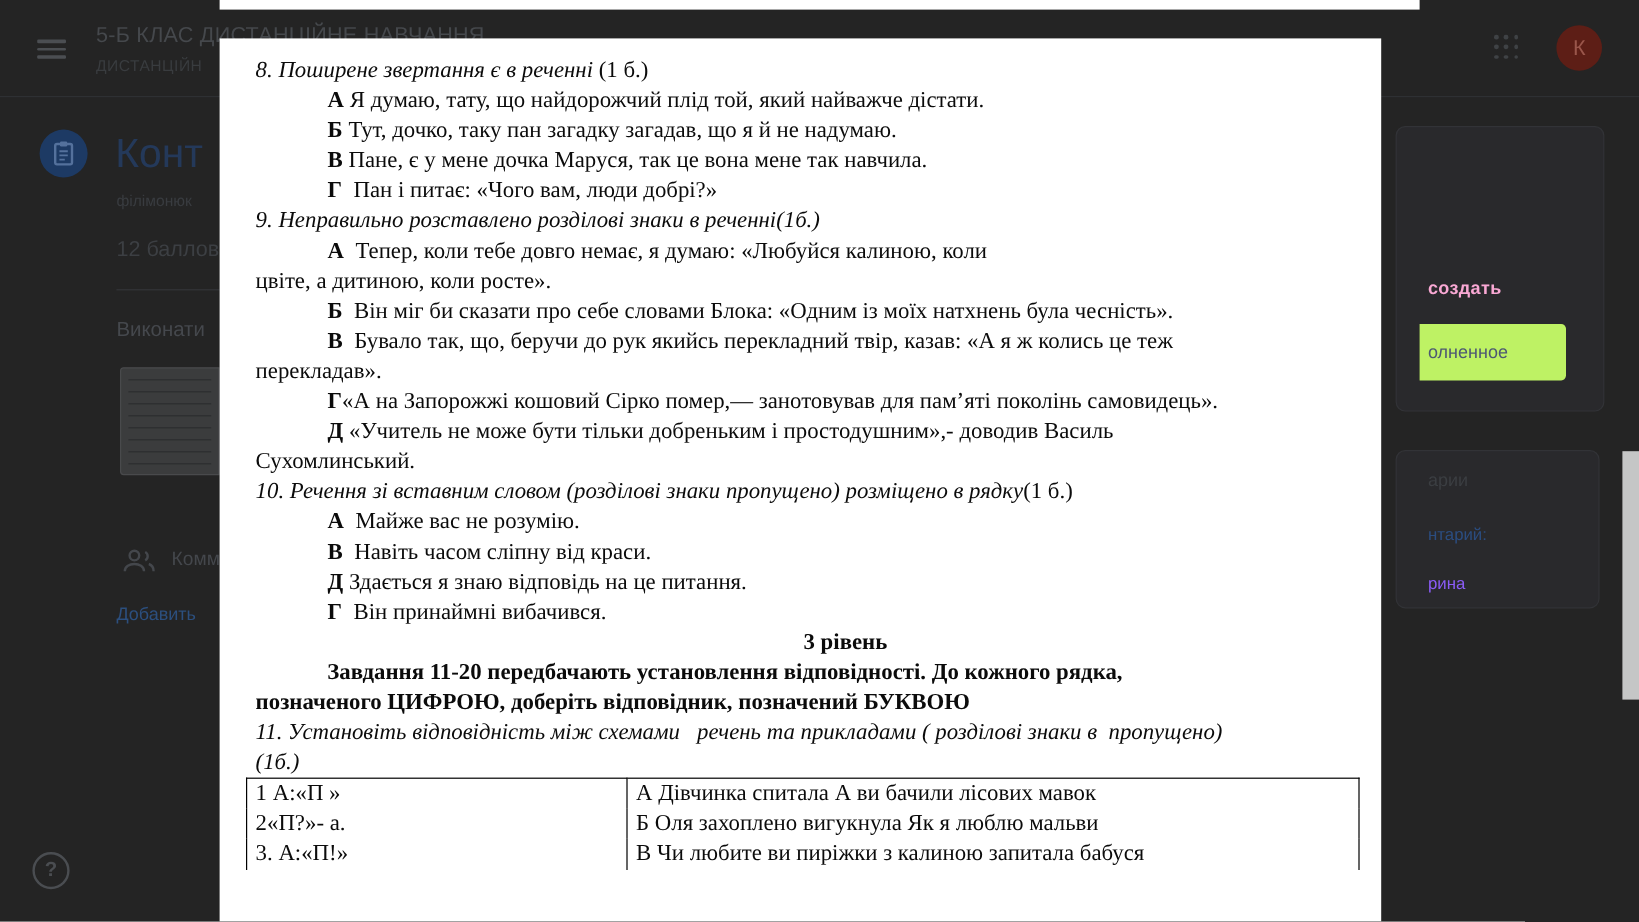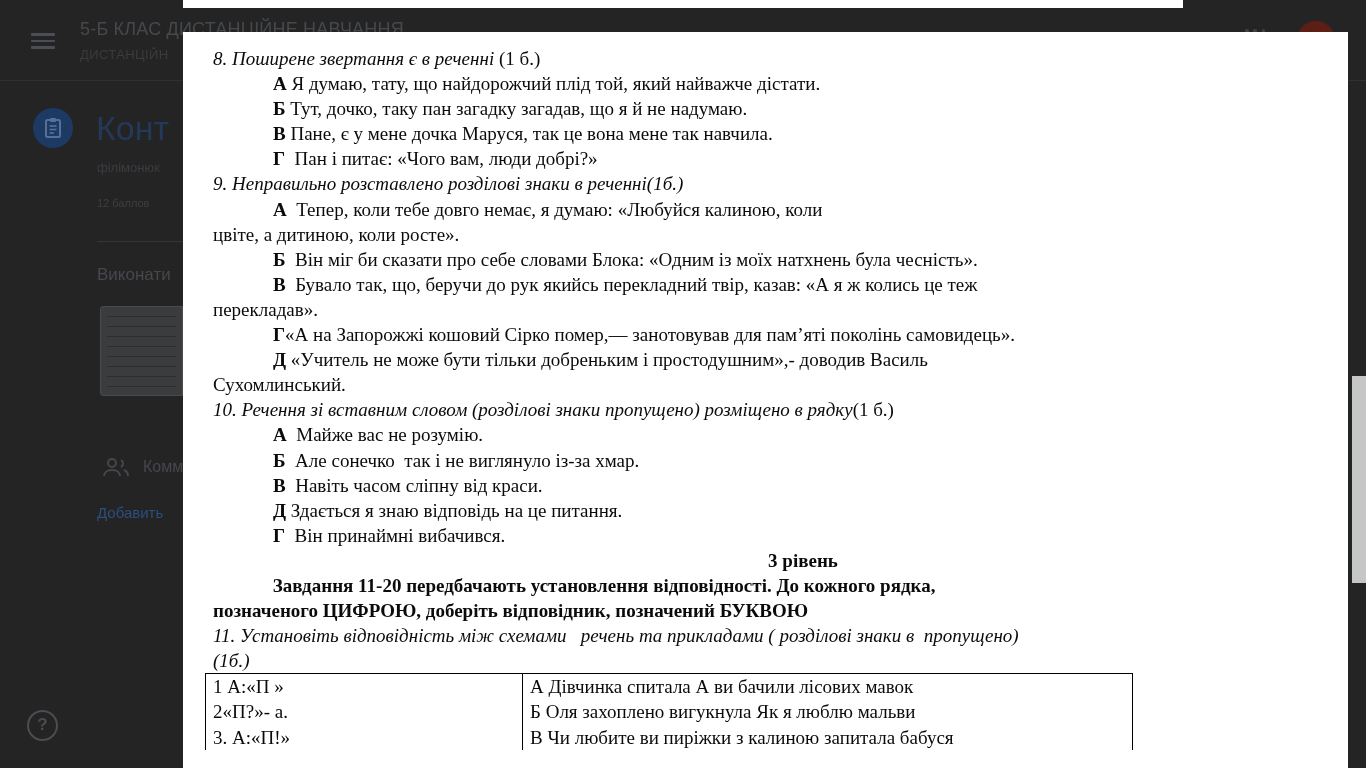--- a/index.html
+++ b/index.html
@@ -19,21 +19,21 @@
   .apps-grid { left:1245px; top:29px; width:21px; height:21px; display:grid; grid-template-columns:repeat(3,1fr); gap:4px; z-index:1; }
   .apps-grid i { width:3.6px; height:3.6px; border-radius:50%; background:#3f4245; }
 
   .avatar { left:1297px; top:21px; width:38px; height:38px; border-radius:50%; background:#5d1e16; color:#9a564b;
             font-size:18px; line-height:38px; text-align:center; z-index:1; }
 
   .assign-circle { left:33px; top:108px; width:40px; height:40px; border-radius:50%; background:#1d3a64; z-index:1;
                    display:flex; align-items:center; justify-content:center; }
   .assign-title { left:96px; top:109px; font-size:34px; font-weight:400; color:#24395a; z-index:1; white-space:pre; }
   .teacher { left:97px; top:160px; font-size:13px; color:#393c40; z-index:1; white-space:pre; }
-  .points { left:97px; top:197px; font-size:11px; font-weight:500; color:#3c3f43; z-index:1; white-space:pre; }
+  .points { left:97px; top:197px; font-size:18px; font-weight:500; color:#3c3f43; z-index:1; white-space:pre; }
   .left-divider { left:97px; top:241px; width:86px; height:1px; background:#333538; z-index:1; }
   .do-label { left:97px; top:265px; font-size:17px; color:#45484d; z-index:1; white-space:pre; }
 
   .thumb { left:100px; top:306px; width:83px; height:90px; background:#3b3c3d; border:1px solid #494a4c;
            border-radius:3px 0 0 3px; z-index:1; overflow:hidden; }
   .thumb i { display:block; height:1px; background:#2c2d2f; margin:9px 6px 0 6px; }
 
   .people-row { left:101px; top:455px; z-index:1; display:flex; align-items:center; }
   .people-label { margin-left:12px; font-size:16px; color:#44474c; white-space:pre; }
   .add-link { left:97px; top:504px; font-size:15px; color:#2c4f7e; z-index:1; cursor:pointer; white-space:pre; }
@@ -48,21 +48,21 @@
   .done-btn { left:1183px; top:270px; width:122px; height:47px; background:#bef264; border-radius:0 4px 4px 0;
               color:#4d5972; font-size:15px; font-weight:500; line-height:47px; padding-left:7px; z-index:2; cursor:pointer; white-space:pre; }
   .comments-heading { left:1190px; top:392px; font-size:15px; font-weight:500; color:#3b3e42; z-index:2; white-space:pre; }
   .comment-link { left:1190px; top:437px; font-size:14px; font-weight:500; color:#2b4d80; z-index:2; cursor:pointer; white-space:pre; }
   .comment-name { left:1190px; top:478px; font-size:14px; color:#8b5cf6; z-index:2; white-space:pre; }
 
   .scroll-thumb { left:1352px; top:376px; width:14px; height:207px; background:#c5c6c6; z-index:30; cursor:pointer; }
 
   
   .page-top-strip { left:183px; top:0; width:1000px; height:8px; background:#ffffff; z-index:10; }
-  .page { left:183px; top:32px; width:1165px; height:736px; background:#ffffff; z-index:10; overflow:hidden;
+  .page { left:183px; top:32px; width:968px; height:736px; background:#ffffff; z-index:10; overflow:hidden;
           font-family:"Liberation Serif", serif; font-size:19px; line-height:25.1px; color:#0b0b0b;
           padding:14px 40px 0 30px; }
   .dl { white-space:pre; }
   .dl .a, .dl .t { white-space:pre; }
   .dl.opt { padding-left:60px; }
   .dl.opt .a { font-weight:700; }
   .dl.q .a { font-style:italic; }
   .dl.center { text-align:center; padding-left:85px; }
   .dl.center .a { font-weight:700; }
   .dl.boldind { padding-left:55px; }
@@ -163,21 +163,20 @@
   <div class="dl opt"><span class="a">А </span><span class="t"> Тепер, коли тебе довго немає, я думаю: «Любуйся калиною, коли</span></div>
   <div class="dl cont"><span class="a"></span><span class="t">цвіте, а дитиною, коли росте».</span></div>
   <div class="dl opt"><span class="a">Б </span><span class="t"> Він міг би сказати про себе словами Блока: «Одним із моїх натхнень була чесність».</span></div>
   <div class="dl opt"><span class="a">В </span><span class="t"> Бувало так, що, беручи до рук якийсь перекладний твір, казав: «А я ж колись це теж</span></div>
   <div class="dl cont"><span class="a"></span><span class="t">перекладав».</span></div>
   <div class="dl opt"><span class="a">Г</span><span class="t">«А на Запорожжі кошовий Сірко помер,— занотовував для пам’яті поколінь самовидець».</span></div>
   <div class="dl opt"><span class="a">Д </span><span class="t">«Учитель не може бути тільки добреньким і простодушним»,- доводив Василь</span></div>
   <div class="dl cont"><span class="a"></span><span class="t">Сухомлинський.</span></div>
   <div class="dl q"><span class="a">10. Речення зі вставним словом (розділові знаки пропущено) розміщено в рядку</span><span class="t">(1 б.)</span></div>
   <div class="dl opt"><span class="a">А </span><span class="t"> Майже вас не розумію.</span></div>
-  <div class="dl opt"><span class="a">Б </span><span class="t"> Але сонечко  так і не виглянуло із-за хмар.</span></div>
   <div class="dl opt"><span class="a">В </span><span class="t"> Навіть часом сліпну від краси.</span></div>
   <div class="dl opt"><span class="a">Д </span><span class="t">Здається я знаю відповідь на це питання.</span></div>
   <div class="dl opt"><span class="a">Г </span><span class="t"> Він принаймні вибачився.</span></div>
   <div class="dl center"><span class="a">3 рівень</span><span class="t"></span></div>
   <div class="dl boldind"><span class="a"> Завдання 11-20 передбачають установлення відповідності. До кожного рядка,</span><span class="t"></span></div>
   <div class="dl bold"><span class="a">позначеного ЦИФРОЮ, доберіть відповідник, позначений БУКВОЮ</span><span class="t"></span></div>
   <div class="dl q"><span class="a">11. Установіть відповідність між схемами   речень та прикладами ( розділові знаки в  пропущено)</span><span class="t"></span></div>
   <div class="dl q"><span class="a">(1б.)</span><span class="t"></span></div>
 
   <table class="qtable">

